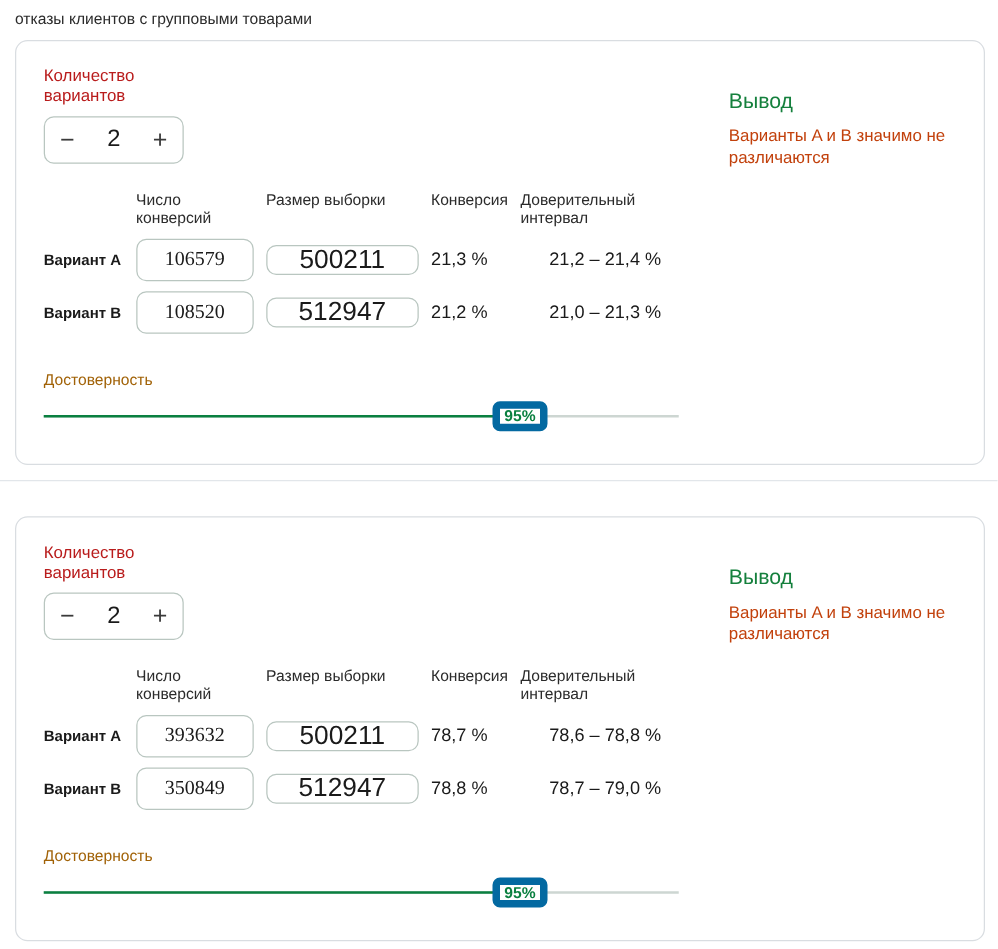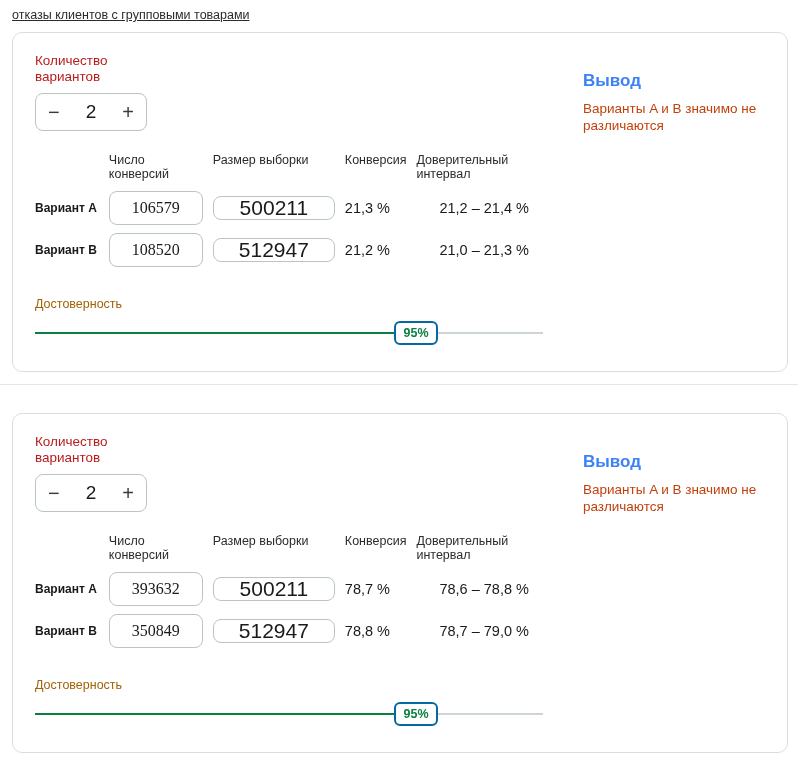--- a/index.html
+++ b/index.html
@@ -17,21 +17,20 @@
   .page {
     position: relative;
     width: 798px;
     height: 759px;
   }
   .section-caption {
     font-size: 12.5px;
     color: #2b2b2b;
     padding: 0 0 0 12px;
     line-height: 18px;
-    text-decoration: underline;
   }
   .calc-card {
     position: relative;
     border: 1px solid #d9dde1;
     border-radius: 10px;
     background: #ffffff;
     margin: 8px 10px 0 12px;
     padding: 20px 22px 26px 22px;
     box-sizing: border-box;
   }
@@ -145,42 +144,42 @@
     left: 0;
     height: 2px;
     background: #0a8040;
   }
   .slider-knob {
     position: absolute;
     top: 0;
     transform: translateX(-50%);
     height: 24px;
     min-width: 44px;
-    border: 2px solid #0369a1;
+    border: 6px solid #0369a1;
     border-radius: 6px;
     background: #fff;
     color: #0a8040;
     font-size: 12.5px;
     font-weight: bold;
     display: flex;
     align-items: center;
     justify-content: center;
     box-sizing: border-box;
     cursor: pointer;
   }
   .conclusion {
     position: absolute;
     top: 38px;
     left: 570px;
     width: 190px;
   }
   .conclusion-title {
     font-size: 17px;
-    font-weight: bold;
-    color: #3b82f6;
+    font-weight: normal;
+    color: #15803d;
     margin-bottom: 9px;
   }
   .conclusion-text {
     font-size: 13.5px;
     color: #c2410c;
     line-height: 17px;
   }
   .block {
     margin-bottom: 2px;
   }

